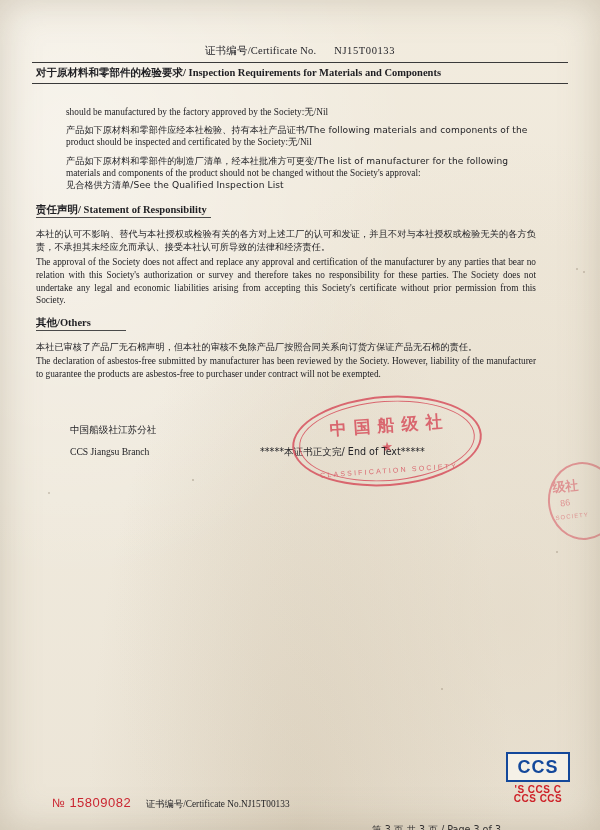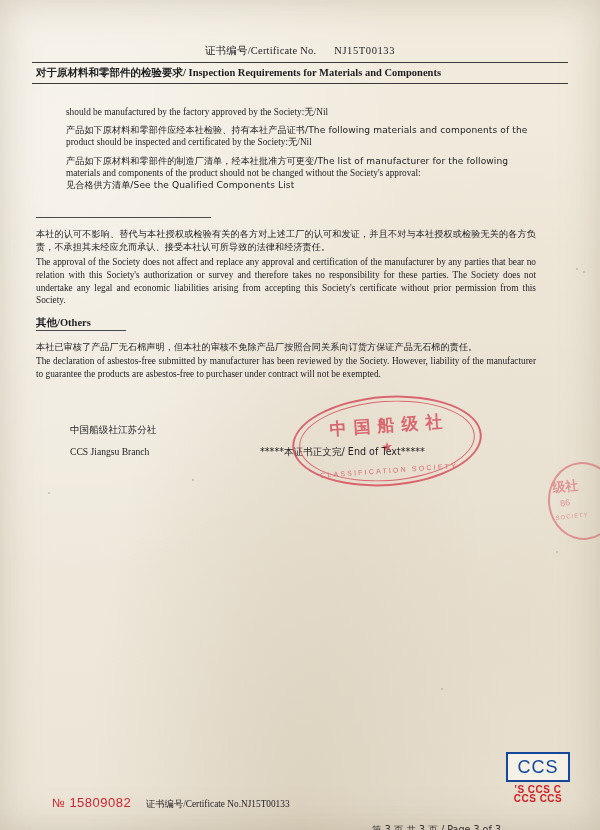--- a/index.html
+++ b/index.html
@@ -248,21 +248,21 @@
     height: 30px;
     border: 2px solid #13489b;
     box-sizing: border-box;
     background: #f5f1e7;
   }
   .logo .box span {
     display: block;
     text-align: center;
     color: #13489b;
     font-family: "Liberation Sans", sans-serif;
-    font-weight: normal;
+    font-weight: bold;
     font-size: 18px;
     line-height: 26px;
     letter-spacing: 1px;
   }
   .logo .red1, .logo .red2 {
     position: absolute;
     left: 0;
     width: 64px;
     text-align: center;
     color: #cf2027;
@@ -330,22 +330,23 @@
 
     <div class="section-head h1">对于原材料和零部件的检验要求/  Inspection Requirements for Materials and Components</div>
 
     <div class="para" style="top:106px;">should be manufactured by the factory approved by the Society:无/Nil</div>
 
     <div class="para cn" style="top:124px;">产品如下原材料和零部件应经本社检验、持有本社产品证书/The following materials and components of the</div>
     <div class="para" style="top:136px;">product should be inspected and certificated by the Society:无/Nil</div>
 
     <div class="para cn" style="top:155px;">产品如下原材料和零部件的制造厂清单，经本社批准方可更变/The list of manufacturer for the following</div>
     <div class="para" style="top:167px;">materials and components of the product should not be changed without the Society's approval:</div>
-    <div class="para cn" style="top:179px;">见合格供方清单/See the Qualified Components List</div>
-
+    <div class="para cn" style="top:179px;">见合格供方清单/See the Qualified Inspection List</div>
+
+    <div class="sub-head" style="top:203px;">责任声明/ Statement of Responsibility</div>
     <div class="sub-rule" style="top:217px;"></div>
 
     <div class="para cn noindent" style="top:228px;">本社的认可不影响、替代与本社授权或检验有关的各方对上述工厂的认可和发证，并且不对与本社授权或检验无关的各方负责，不承担其未经应允而承认、接受本社认可所导致的法律和经济责任。</div>
     <div class="para noindent" style="top:256px;">The approval of the Society does not affect and replace any approval and certification of the manufacturer by any parties that bear no relation with this Society's authorization or survey and therefore takes no responsibility for these parties. The Society does not undertake any legal and economic liabilities arising from accepting this Society's certificate without prior permission from this Society.</div>
 
     <div class="sub-head" style="top:316px;">其他/Others</div>
     <div class="sub-rule" style="top:330px; width:90px;"></div>
 
     <div class="para cn noindent" style="top:341px;">本社已审核了产品厂无石棉声明，但本社的审核不免除产品厂按照合同关系向订货方保证产品无石棉的责任。</div>
     <div class="para noindent" style="top:355px;">The declaration of asbestos-free submitted by manufacturer has been reviewed by the Society. However, liability of the manufacturer to guarantee the products are asbestos-free to purchaser under contract will not be exempted.</div>

